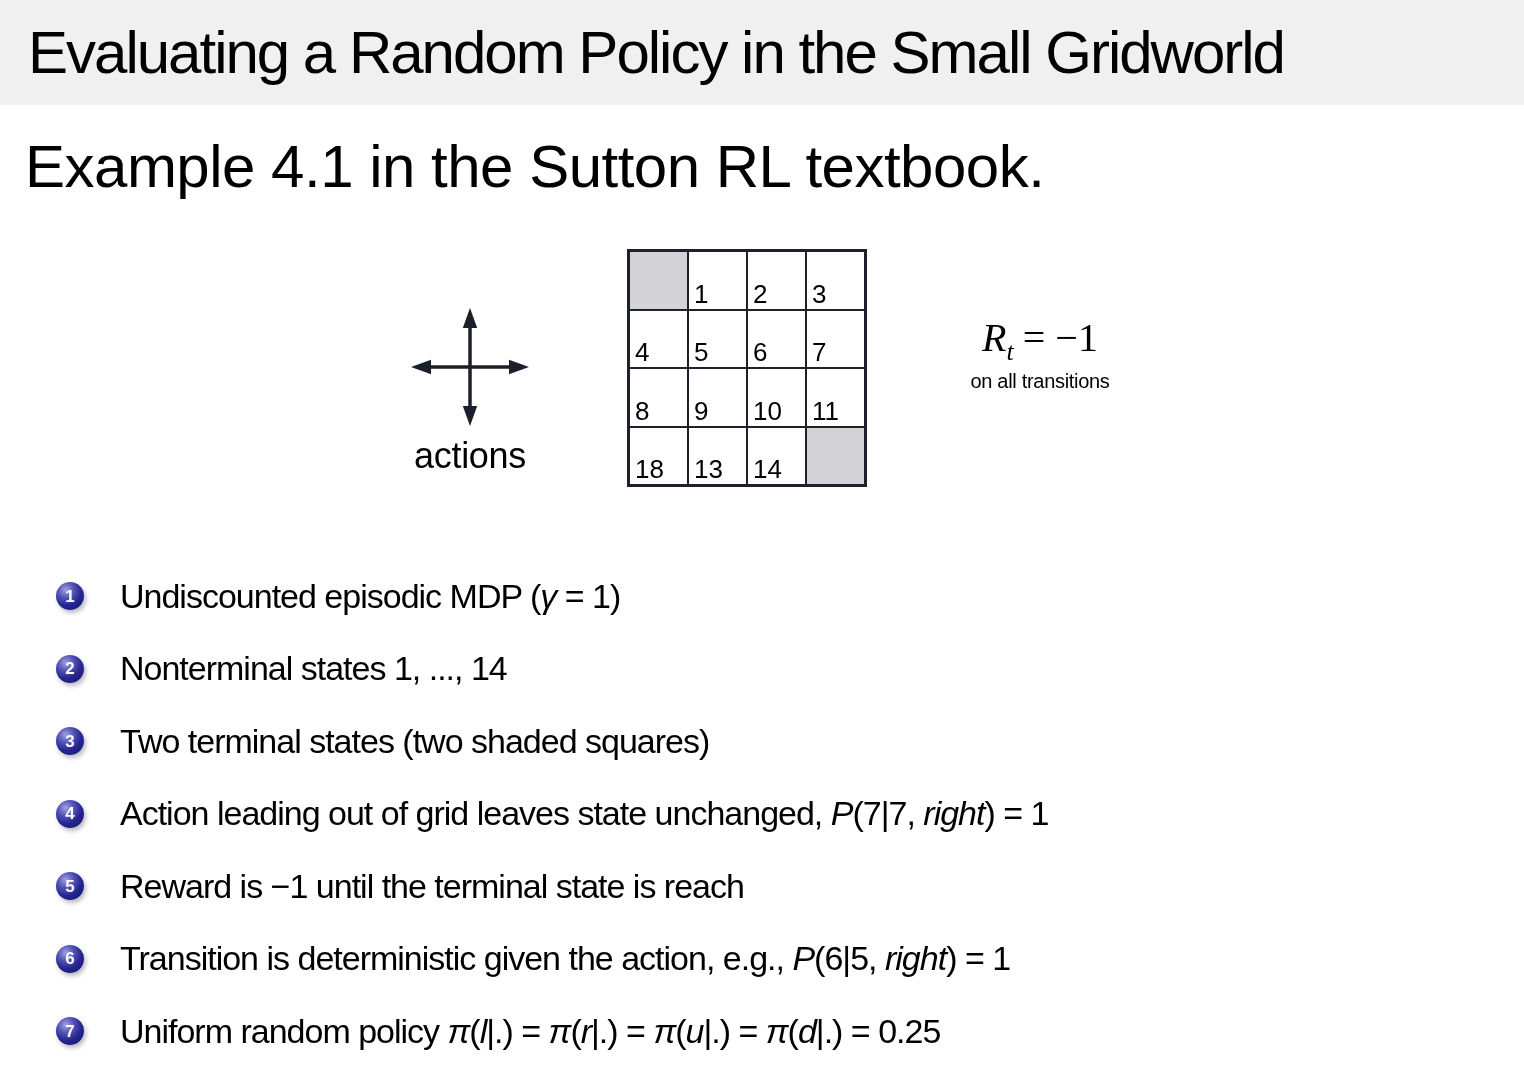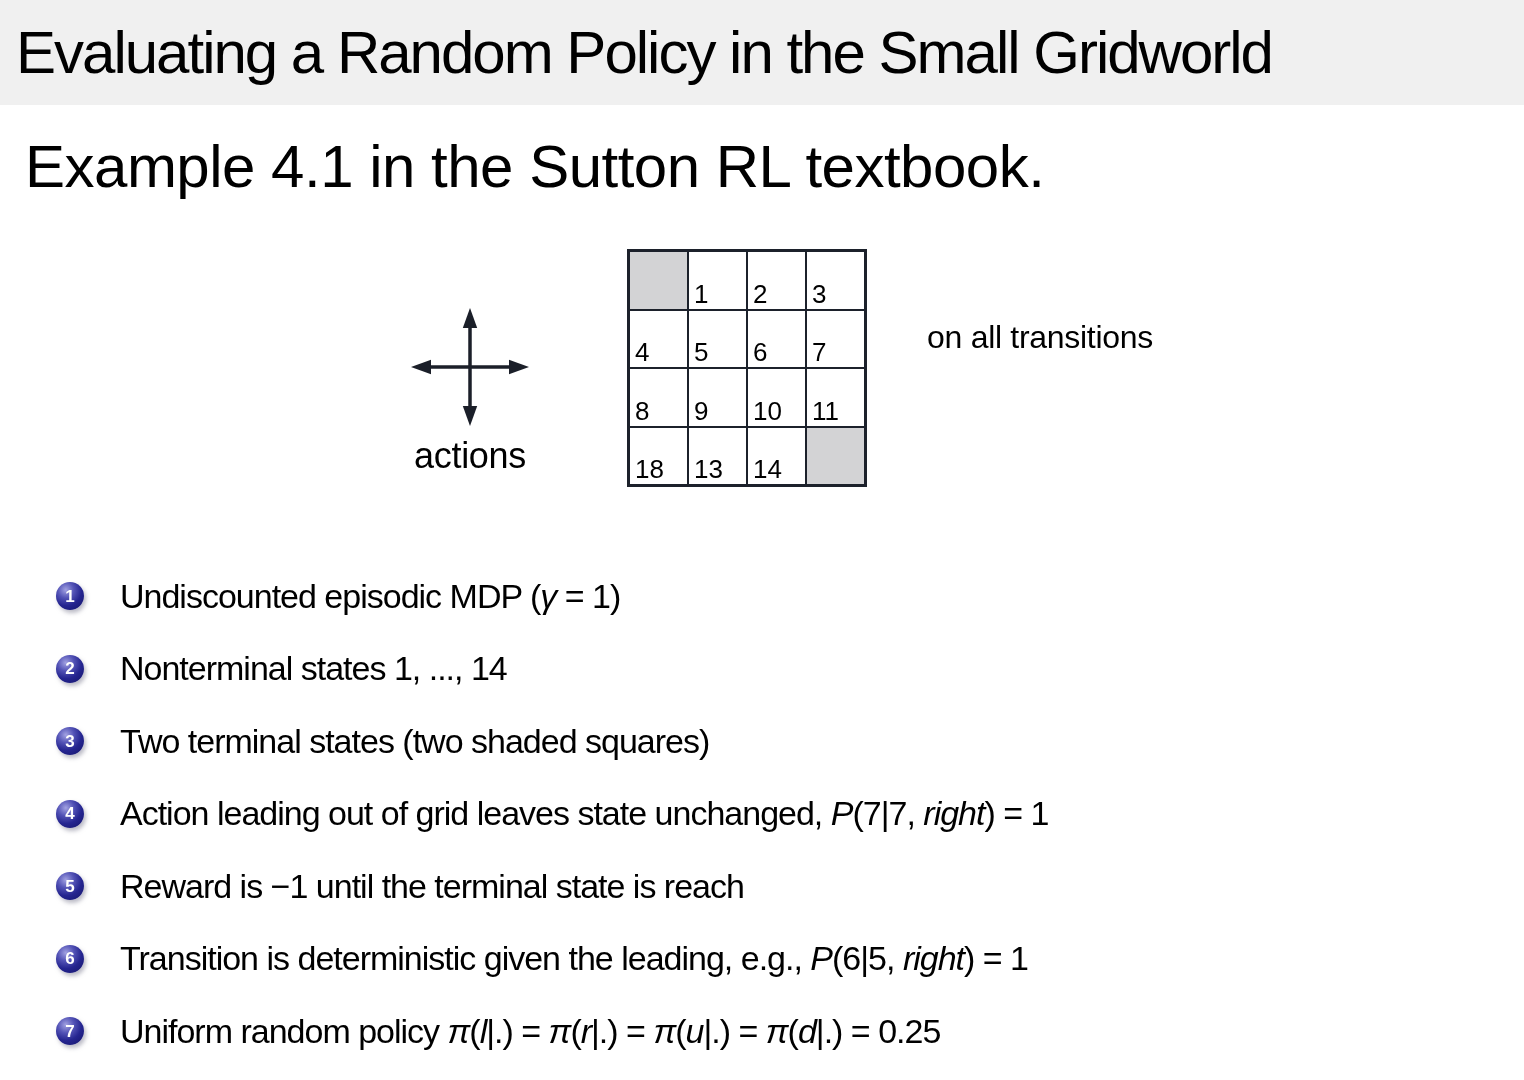--- a/index.html
+++ b/index.html
@@ -14,21 +14,21 @@
     width:1524px;height:1080px;background:#ffffff;
     font-family:"Liberation Sans",sans-serif;color:var(--text);
     overflow:hidden;
   }
   .slide{position:relative;width:1524px;height:1080px;}
 
   
   .titlebar{
     position:absolute;left:0;top:0;width:1524px;height:105px;
     background:var(--titlebar-bg);
-    display:flex;align-items:center;box-sizing:border-box;padding-left:16px;
+    display:flex;align-items:center;box-sizing:border-box;padding-left:28px;
   }
   .titlebar h1{
     margin:0;font-size:60px;font-weight:normal;letter-spacing:-2px;white-space:nowrap;
   }
 
   
   .subtitle{
     position:absolute;left:25px;top:132px;margin:0;
     font-size:60px;letter-spacing:-0.5px;white-space:nowrap;
   }
@@ -48,21 +48,21 @@
   .cell{position:relative;border:1.5px solid var(--grid-border);background:#ffffff;}
   .cell.shaded{background:var(--terminal-cell);}
   .cell-num{position:absolute;left:5px;bottom:2px;font-size:26px;line-height:1;}
 
   
   .reward{position:absolute;left:905px;top:316px;width:270px;text-align:center;}
   .formula{font-family:"Liberation Serif",serif;font-size:40px;line-height:1.1;white-space:nowrap;}
   .formula .var{font-style:italic;}
   .formula sub{font-style:italic;font-size:26px;}
   .formula .rhs{font-style:normal;margin-left:9px;}
-  .reward-caption{font-size:32px;letter-spacing:-0.3px;margin-top:3px;white-space:nowrap;}
+  .reward-caption{font-size:20px;letter-spacing:-0.3px;margin-top:3px;white-space:nowrap;}
 
   
   .items{
     position:absolute;left:56px;top:560px;width:1462px;
     margin:0;padding:0;list-style:none;
   }
   .items li{display:flex;align-items:center;height:72.5px;gap:36px;}
   .ball{
     flex:0 0 28px;width:28px;height:28px;border-radius:50%;
     background:radial-gradient(circle at 35% 28%, #a2a2e2 0%, #5353b6 30%, #252590 58%, #131366 100%);
@@ -143,20 +143,23 @@
       </div>
       <div class="cell">
         <span class="cell-num">14</span>
       </div>
       <div class="cell shaded">
         <span class="cell-num"></span>
       </div>
     </div>
 
   <div class="reward">
+    <div class="formula">
+      <span class="var">R</span><sub>t</sub><span class="rhs">= −1</span>
+    </div>
     <div class="reward-caption">on all transitions</div>
   </div>
 
   <ol class="items">
       <li>
         <span class="ball">1</span>
         <span class="item-text"><span>Undiscounted episodic MDP (</span><span class="mi">γ</span><span> = 1)</span></span>
       </li>
       <li>
         <span class="ball">2</span>
@@ -169,21 +172,21 @@
       <li>
         <span class="ball">4</span>
         <span class="item-text"><span>Action leading out of grid leaves state unchanged, </span><span class="mi">P</span><span>(7|7, </span><span class="mi">right</span><span>) = 1</span></span>
       </li>
       <li>
         <span class="ball">5</span>
         <span class="item-text"><span>Reward is −1 until the terminal state is reach</span></span>
       </li>
       <li>
         <span class="ball">6</span>
-        <span class="item-text"><span>Transition is deterministic given the leading, e.g., </span><span class="mi">P</span><span>(6|5, </span><span class="mi">right</span><span>) = 1</span></span>
+        <span class="item-text"><span>Transition is deterministic given the action, e.g., </span><span class="mi">P</span><span>(6|5, </span><span class="mi">right</span><span>) = 1</span></span>
       </li>
       <li>
         <span class="ball">7</span>
         <span class="item-text"><span>Uniform random policy </span><span class="mi">π</span><span>(</span><span class="mi">l</span><span>|.) = </span><span class="mi">π</span><span>(</span><span class="mi">r</span><span>|.) = </span><span class="mi">π</span><span>(</span><span class="mi">u</span><span>|.) = </span><span class="mi">π</span><span>(</span><span class="mi">d</span><span>|.) = 0.25</span></span>
       </li>
     </ol>
 
 </div>
 
 </body></html>

